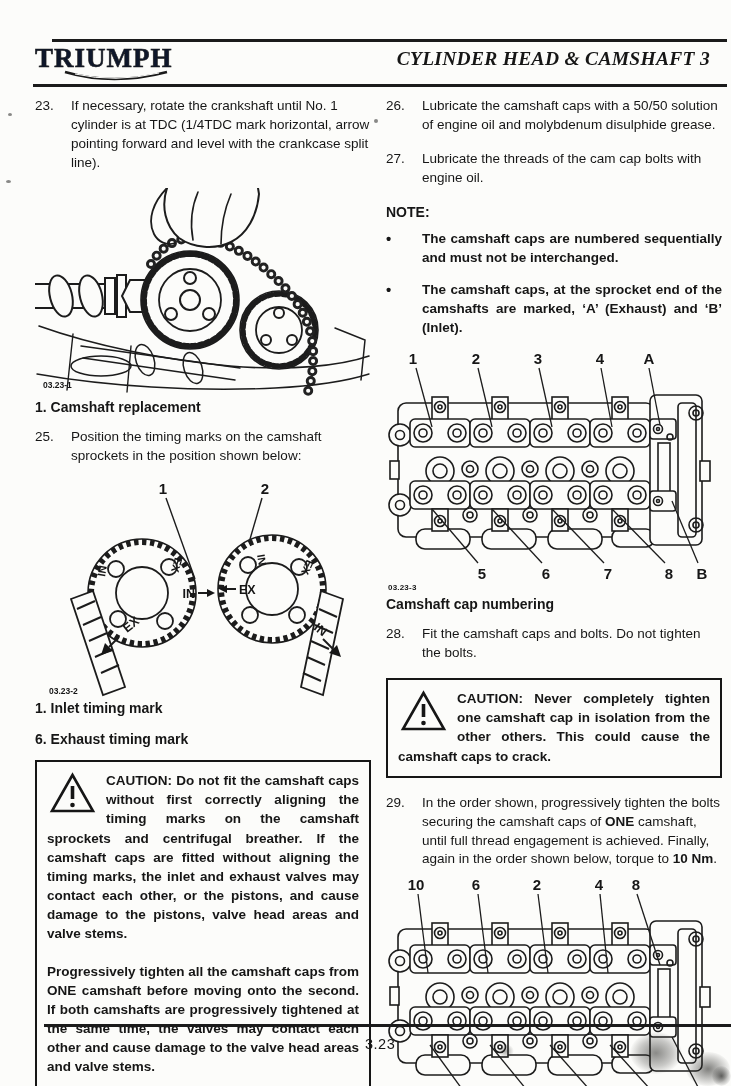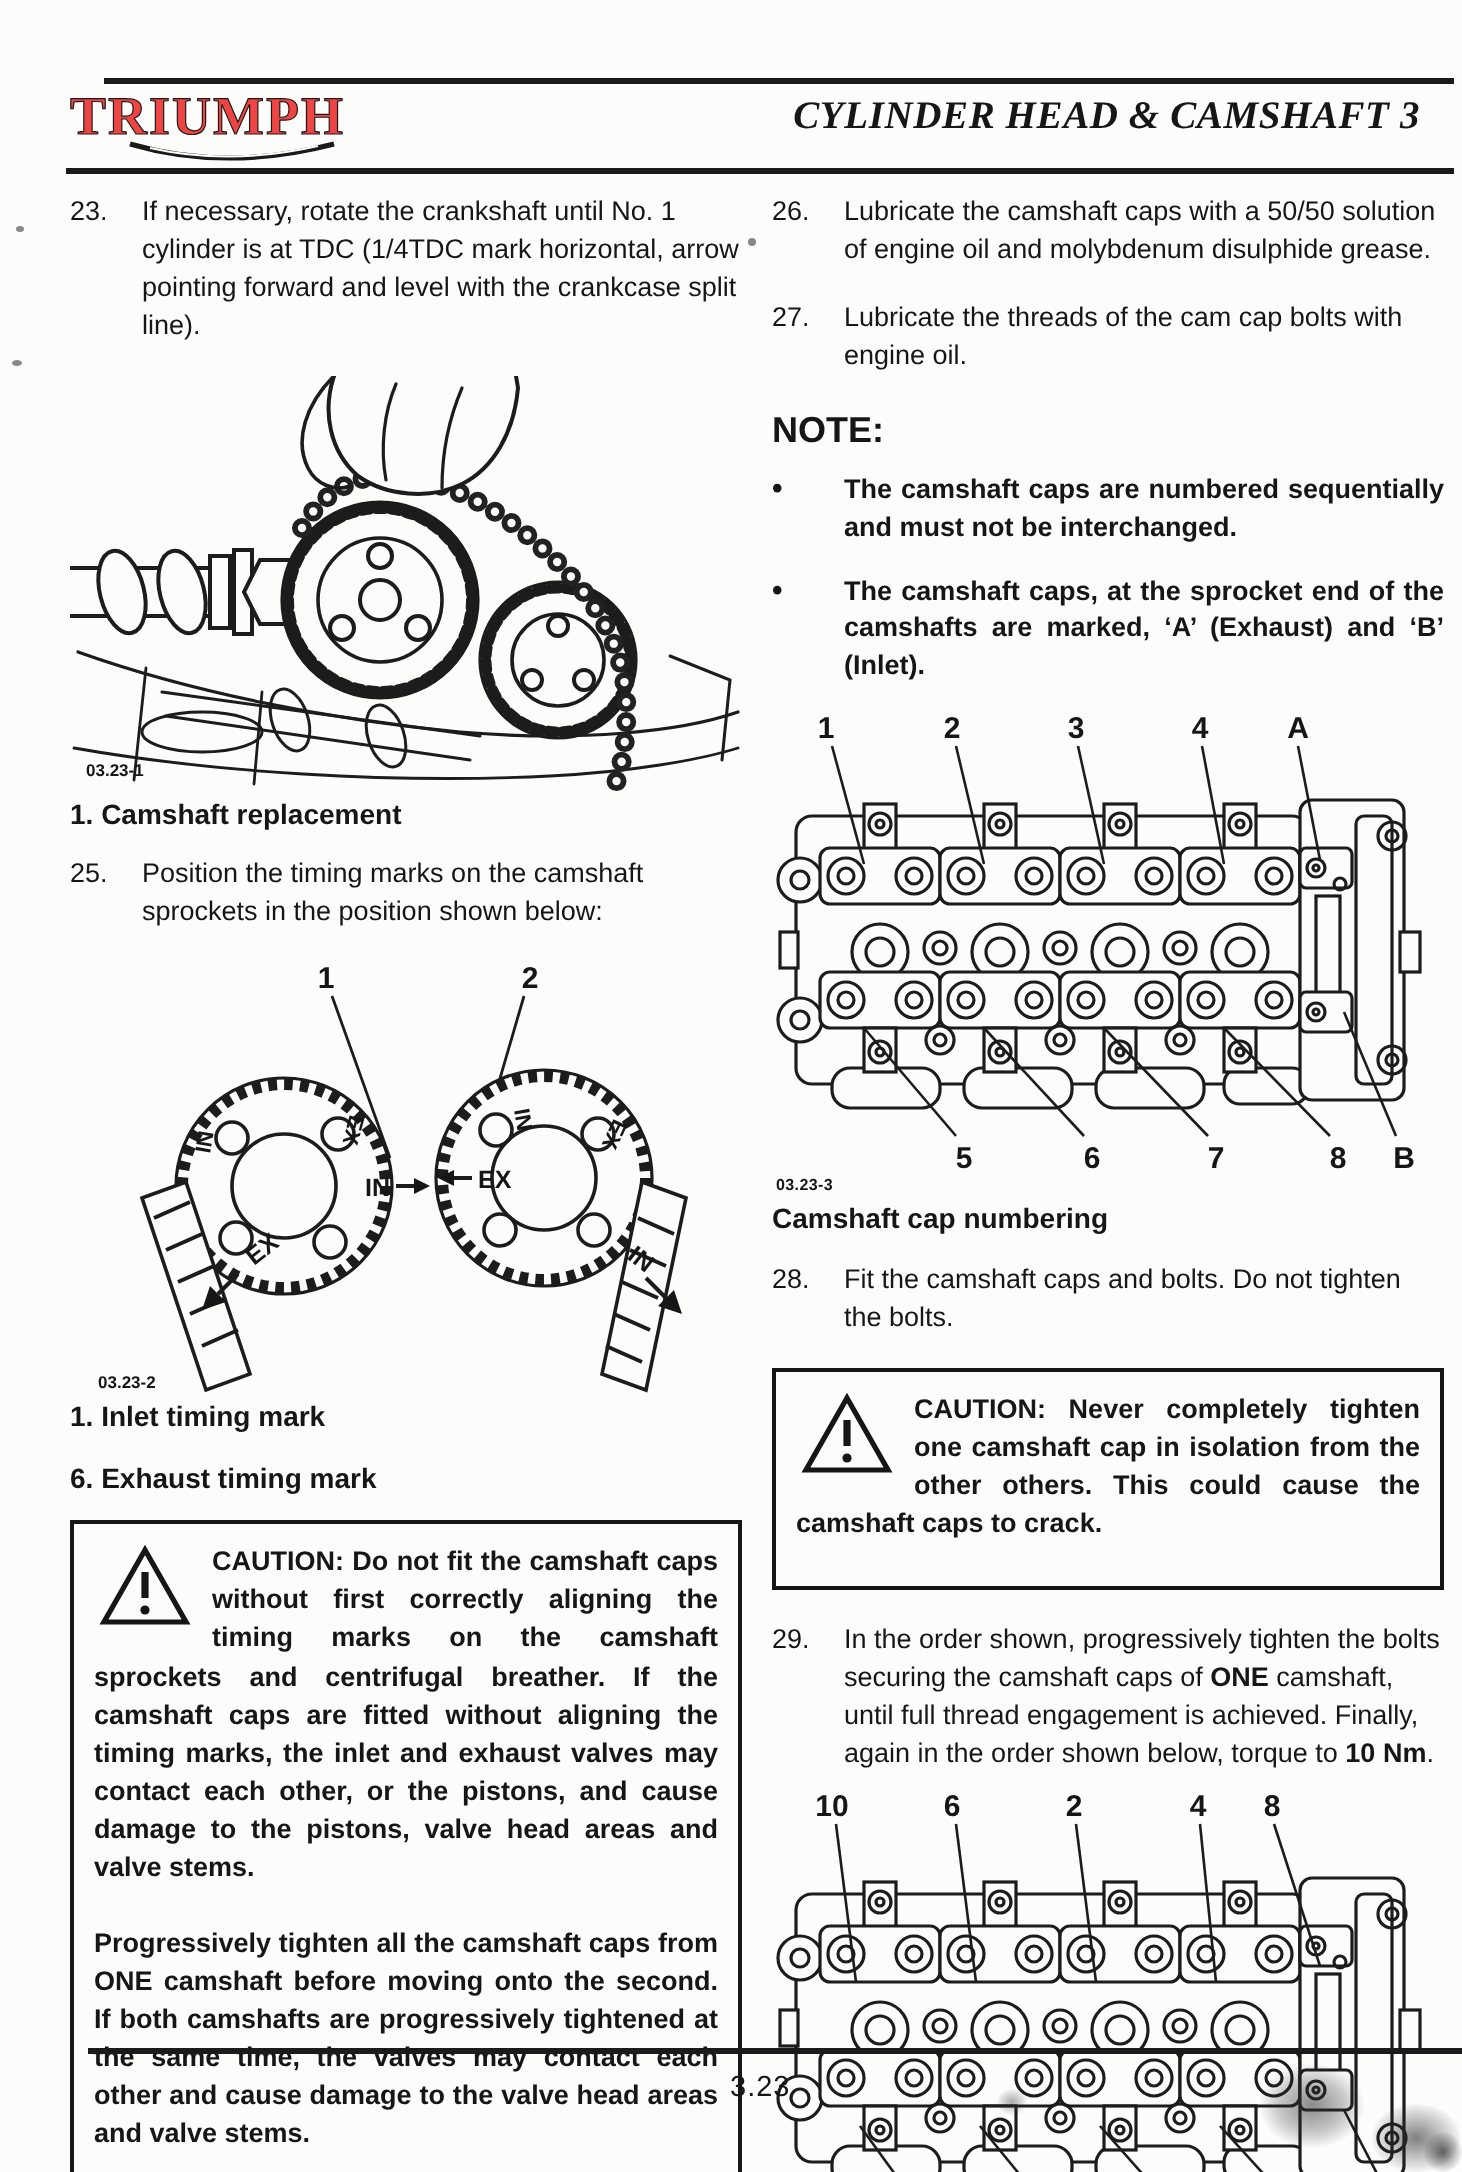--- a/index.html
+++ b/index.html
@@ -11,51 +11,51 @@
   }
   
   .rule-top    { position:absolute; left:52px;  right:4px; top:39px;  height:3px;   background:#1b1b1b; }
   .rule-header { position:absolute; left:33px;  right:4px; top:84px;  height:2.5px; background:#1b1b1b; }
   .rule-footer { position:absolute; left:44px;  right:0px; top:1024px;height:2.5px; background:#1b1b1b; }
   .logo {
     position:absolute; left:35px; top:43px; width:150px; height:42px;
   }
   .logo-text {
     font-family:"Liberation Serif", serif; font-weight:bold; font-size:27px;
-    letter-spacing:1px; color:#ef4444; transform:scaleY(1.05);
+    letter-spacing:1px; color:#0f172a; transform:scaleY(1.05);
     -webkit-text-stroke:0.6px #1a1a1a;
   }
   .logo-swash { position:absolute; left:28px; top:27px; }
   .page-title {
     position:absolute; right:21px; top:48px;
     font-family:"Liberation Serif", serif; font-style:italic; font-weight:bold;
     font-size:19.5px; letter-spacing:.3px;
   }
   
   .col { position:absolute; top:97px; width:336px; font-size:13.5px; line-height:1.4; }
   .col-left  { left:35px; }
   .col-right { left:386px; }
   
   .step { display:flex; margin-bottom:15px; }
   .step-num { width:36px; flex:none; }
   .step-text { flex:1; }
   
-  .note-label { font-weight:bold; font-size:18px; margin:4px 0 8px; }
+  .note-label { font-weight:bold; font-size:14px; margin:4px 0 8px; }
   .bullet { display:flex; font-weight:bold; margin-bottom:13px; }
   .bullet-dot { width:36px; flex:none; font-size:15px; line-height:1.2; }
   .bullet-text { flex:1; text-align:justify; }
   
   .figure { position:relative; }
   .figure svg { display:block; }
   .fig-code { font-weight:bold; font-size:8px; letter-spacing:.2px; margin:1px 0 2px 2px; }
   .fig-caption { font-weight:bold; font-size:14px; margin:2px 0 11px; }
   .legend { font-weight:bold; font-size:14px; margin-bottom:11px; }
   
   .caution-box {
-    border:2.5px solid #161616; padding:9px 10px 22px; font-weight:bold;
+    border:2.5px solid #161616; padding:9px 10px 10px; font-weight:bold;
     text-align:justify; line-height:1.42; background:#fcfcfa;
   }
   .caution-icon { float:left; width:47px; height:42px; margin:1px 10px 2px 2px; }
   .caution-p2 { margin-top:18px; }
   
   .page-number { position:absolute; left:353px; top:1036px; font-size:14.5px; letter-spacing:.5px;padding-left:12px; }
   .smudge { position:absolute; border-radius:50%; }
   .sm1 { left:630px; top:1032px; width:52px; height:42px;
          background:radial-gradient(ellipse, rgba(45,45,42,.55) 0%, rgba(45,45,42,.25) 45%, rgba(45,45,42,0) 72%); }
   .sm2 { left:686px; top:1052px; width:44px; height:34px;

